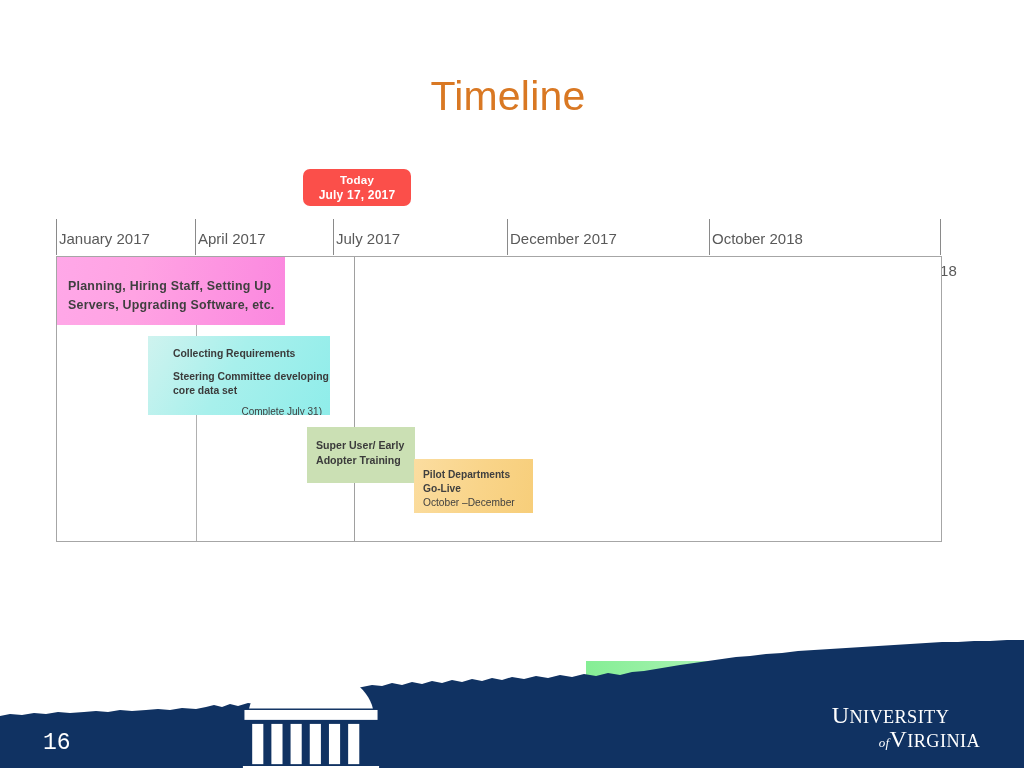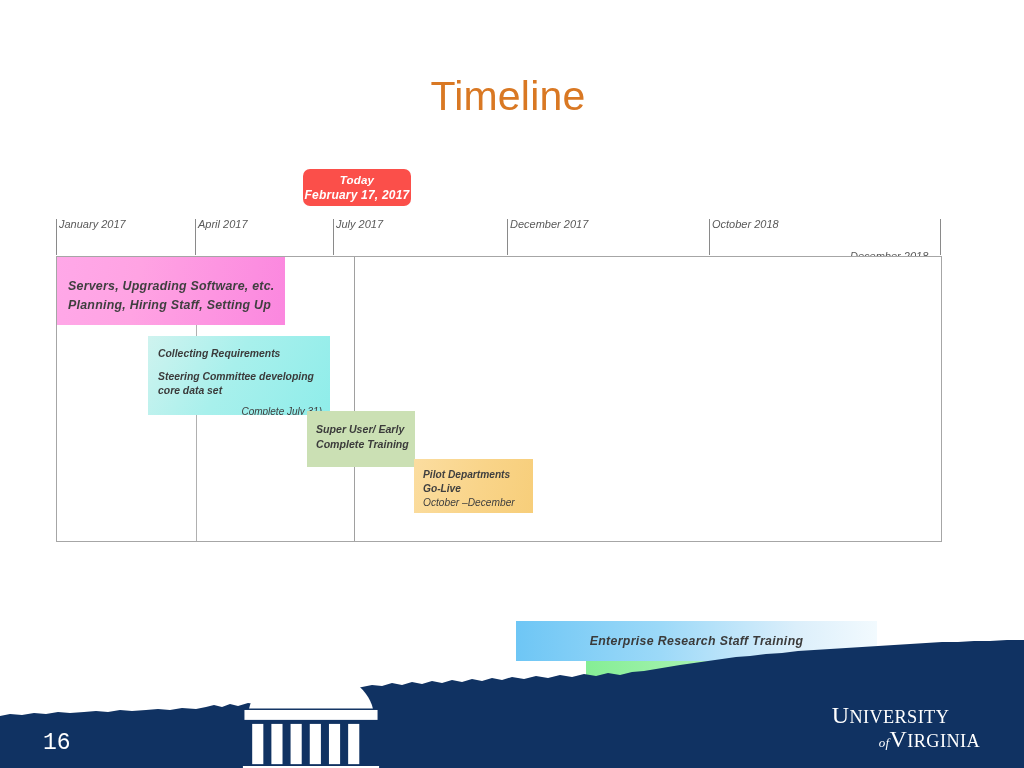--- a/index.html
+++ b/index.html
@@ -29,21 +29,20 @@
     line-height: 1.1;
   }
 
   
   .timeline {
     position: absolute;
     left: 56px;
     top: 160px;
     width: 796px;
     height: 480px;
-    font-style: italic;
   }
 
   
   .today-flag {
     position: absolute;
     left: 247px;
     top: 9px;
     width: 108px;
     height: 37px;
     background: #FB4F4A;
@@ -63,22 +62,22 @@
   
   .axis {
     position: absolute;
     left: 0;
     top: 58px;
     width: 886px;
     height: 38px;
   }
   .axis-label {
     position: absolute;
-    top: 0px;
-    font-size: 11px;
+    top: 12px;
+    font-size: 15px;
     color: #595959;
     white-space: nowrap;
   }
   .axis-tick {
     position: absolute;
     top: 1px;
     width: 1px;
     height: 36px;
     background: #8a8a8a;
   }
@@ -127,40 +126,40 @@
     line-height: 1.52;
     letter-spacing: 0.25px;
   }
 
   .bar-collecting {
     left: 91px;
     top: 79px;
     width: 182px;
     height: 79px;
     background: linear-gradient(120deg, #CFF3EF 0%, #A8F0EC 45%, #8FEDEA 100%);
-    padding: 11px 7px 0 10px;
+    padding: 11px 7px 0 25px;
     font-size: 10.4px;
     font-weight: bold;
     line-height: 1.35;
     color: #3B3B3B;
   }
   .bar-collecting .gap { display: block; height: 9px; }
   .bar-collecting .note {
     display: block;
     text-align: right;
     font-weight: normal;
     font-size: 10px;
     margin-top: 7px;
     padding-right: 1px;
     color: #3F3F3F;
   }
 
   .bar-superuser {
     left: 250px;
-    top: 154px;
+    top: 170px;
     width: 108px;
     height: 56px;
     background: #CBE0B4;
     padding: 11px 5px 0 9px;
     font-size: 10.6px;
     font-weight: bold;
     line-height: 1.38;
     color: #3B3B3B;
   }
 
@@ -261,21 +260,21 @@
 </style>
 </head>
 <body>
 
 <div class="slide-title">Timeline</div>
 
 <div class="timeline">
 
   <div class="today-flag">
     <span class="t1">Today</span>
-    <span class="t2">February 17, 2017</span>
+    <span class="t2">July 17, 2017</span>
   </div>
 
   <div class="axis">
     <div class="axis-tick" style="left:0px;"></div>
     <div class="axis-tick" style="left:139px;"></div>
     <div class="axis-tick" style="left:277px;"></div>
     <div class="axis-tick" style="left:451px;"></div>
     <div class="axis-tick" style="left:653px;"></div>
     <div class="axis-tick" style="left:884px;"></div>
 
@@ -286,46 +285,43 @@
     <div class="axis-label" style="left:656px;">October 2018</div>
     <div class="axis-label" style="left:794px;margin-top:32px;">December 2018</div>
   </div>
 
   <div class="plot">
 
     <div class="vline" style="left:139px;"></div>
     <div class="vline today" style="left:297px;"></div>
 
     <div class="bar bar-planning">
+      <span class="line">Planning, Hiring Staff, Setting Up</span>
       <span class="line">Servers, Upgrading Software, etc.</span>
-      <span class="line">Planning, Hiring Staff, Setting Up</span>
     </div>
 
     <div class="bar bar-collecting">
       <span class="line">Collecting Requirements</span>
       <span class="gap"></span>
       <span class="line">Steering Committee developing</span>
       <span class="line">core data set</span>
       <span class="note">Complete July 31)</span>
     </div>
 
     <div class="bar bar-superuser">
       <span class="line">Super User/ Early</span>
-      <span class="line">Complete Training</span>
+      <span class="line">Adopter Training</span>
     </div>
 
     <div class="bar bar-pilot">
       <span class="line b">Pilot Departments</span>
       <span class="line b">Go-Live</span>
       <span class="line">October –December</span>
     </div>
 
-    <div class="bar bar-entrain">
-      <span>Enterprise Research Staff Training</span>
-    </div>
 
     <div class="bar bar-golive">
       <span>Enterprise Go Live!</span>
     </div>
 
   </div>
 </div>
 
 <div class="footer">
   <svg viewBox="0 0 1024 130" preserveAspectRatio="none" aria-hidden="true">

